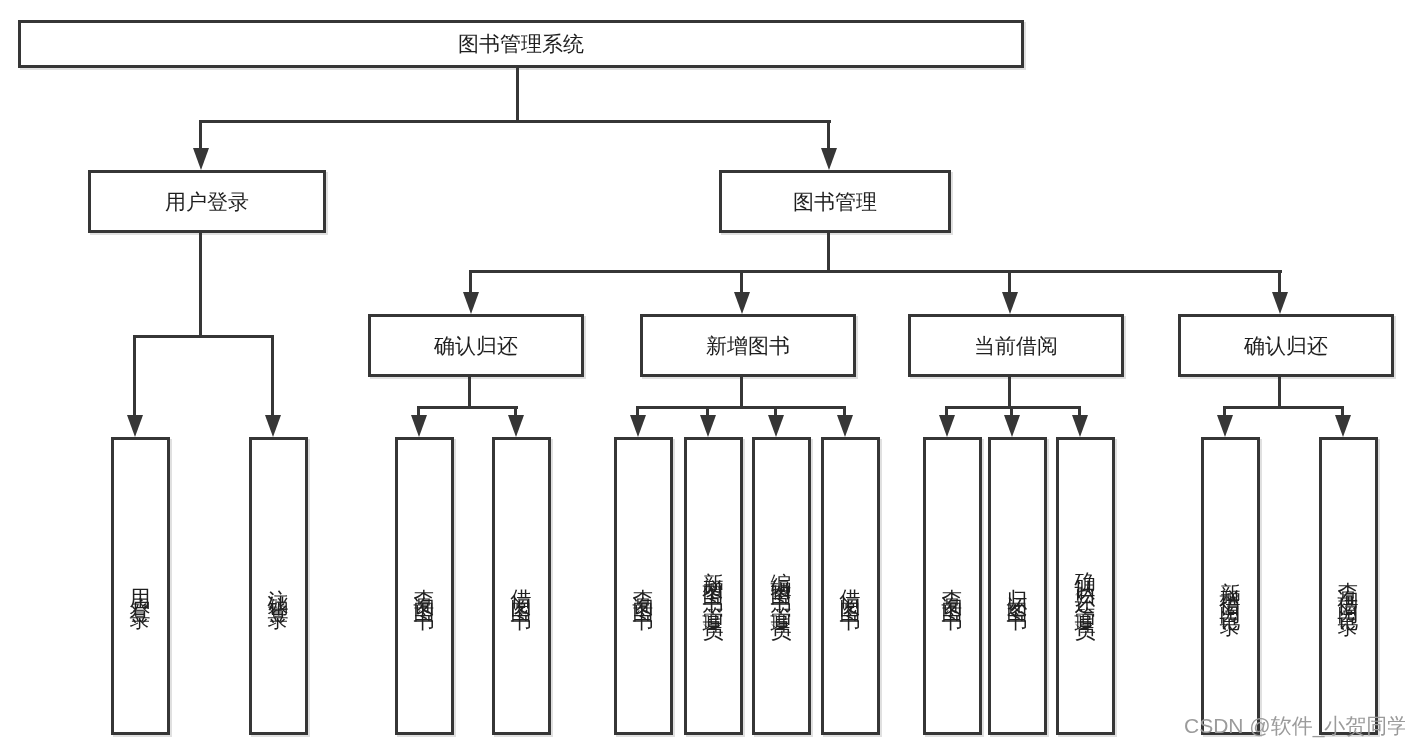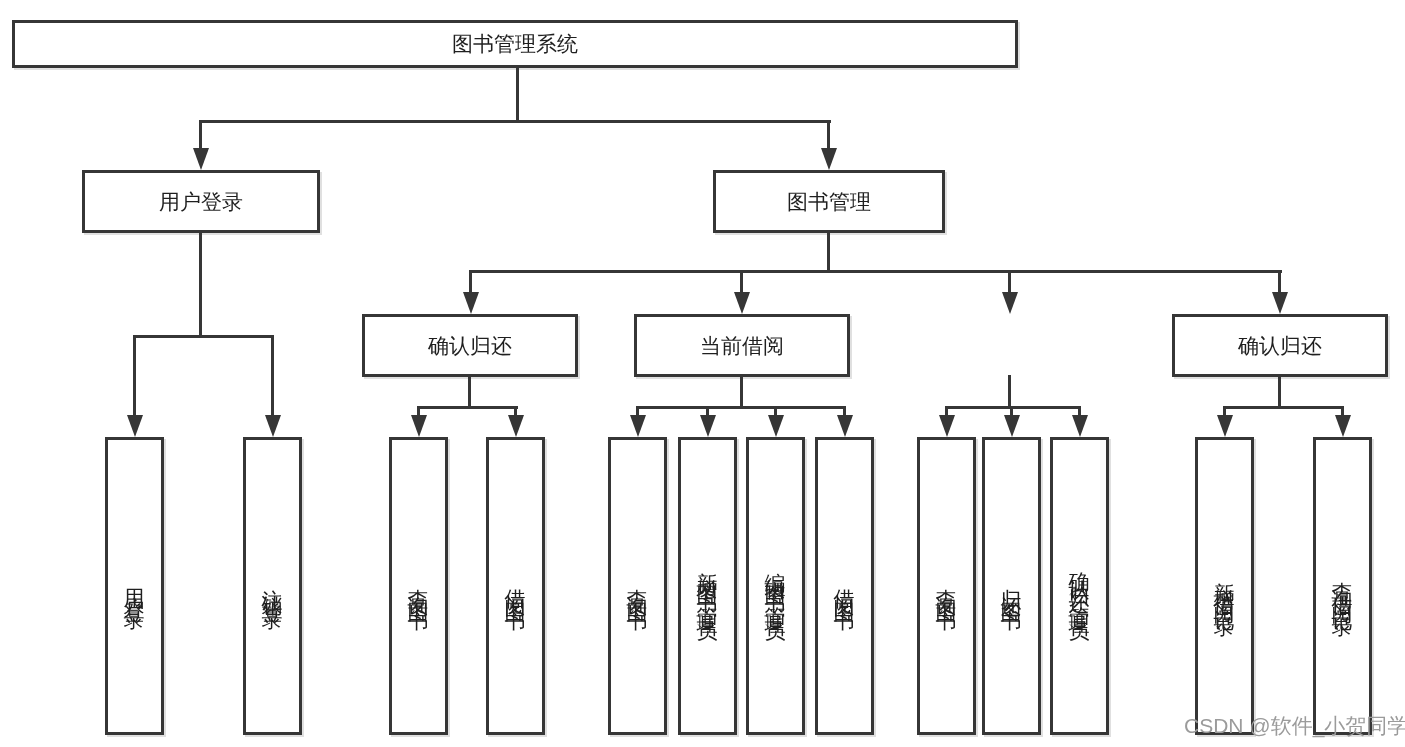--- a/index.html
+++ b/index.html
@@ -15,20 +15,21 @@
     position: absolute;
     background: #ffffff;
     border: 3px solid #363636;
     box-sizing: border-box;
     display: flex;
     align-items: center;
     justify-content: center;
     color: #1f1f1f;
     font-size: 21px;
     box-shadow: 2px 2px 0 rgba(0,0,0,0.12);
+    margin-left: 6px;
   }
   .box .lbl { white-space: nowrap; }
   .vbox .lbl {
     writing-mode: vertical-rl;
     text-orientation: mixed;
     letter-spacing: 7px;
     white-space: normal;
     line-height: 1.1;
   }
   .line { position: absolute; background: #363636; }
@@ -86,20 +87,23 @@
   <div class="arrowhead" style="left:734px; top:292px;"></div>
   <div class="line" style="left:1008px; top:271px; width:3px; height:23px;"></div>
   <div class="arrowhead" style="left:1002px; top:292px;"></div>
   <div class="line" style="left:1278px; top:271px; width:3px; height:23px;"></div>
   <div class="arrowhead" style="left:1272px; top:292px;"></div>
 
   <div class="box" style="left:362px; top:314px; width:216px; height:63px;">
     <span class="lbl">确认归还</span>
   </div>
   <div class="box" style="left:634px; top:314px; width:216px; height:63px;">
+    <span class="lbl">新增图书</span>
+  </div>
+  <div class="box" style="left:902px; top:314px; width:216px; height:63px;">
     <span class="lbl">当前借阅</span>
   </div>
   <div class="box" style="left:1172px; top:314px; width:216px; height:63px;">
     <span class="lbl">确认归还</span>
   </div>
 
   <div class="line" style="left:468px; top:375px; width:3px; height:33px;"></div>
   <div class="line" style="left:417px; top:406px; width:101px; height:3px;"></div>
   <div class="line" style="left:417px; top:407px; width:3px; height:10px;"></div>
   <div class="arrowhead" style="left:411px; top:415px;"></div>

